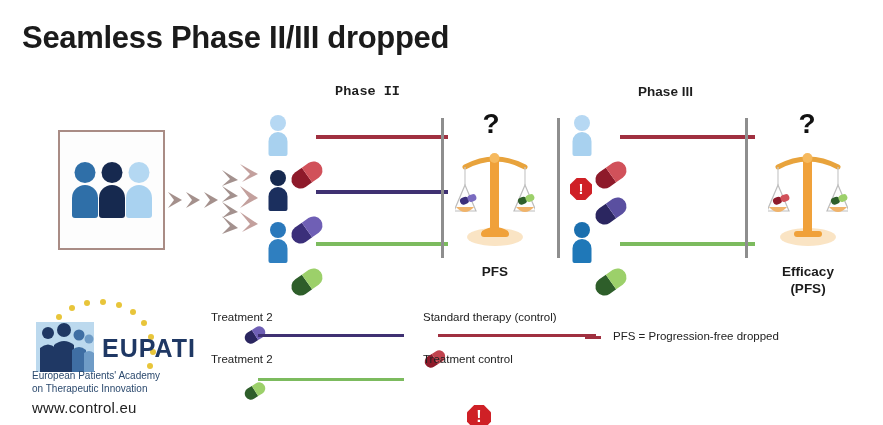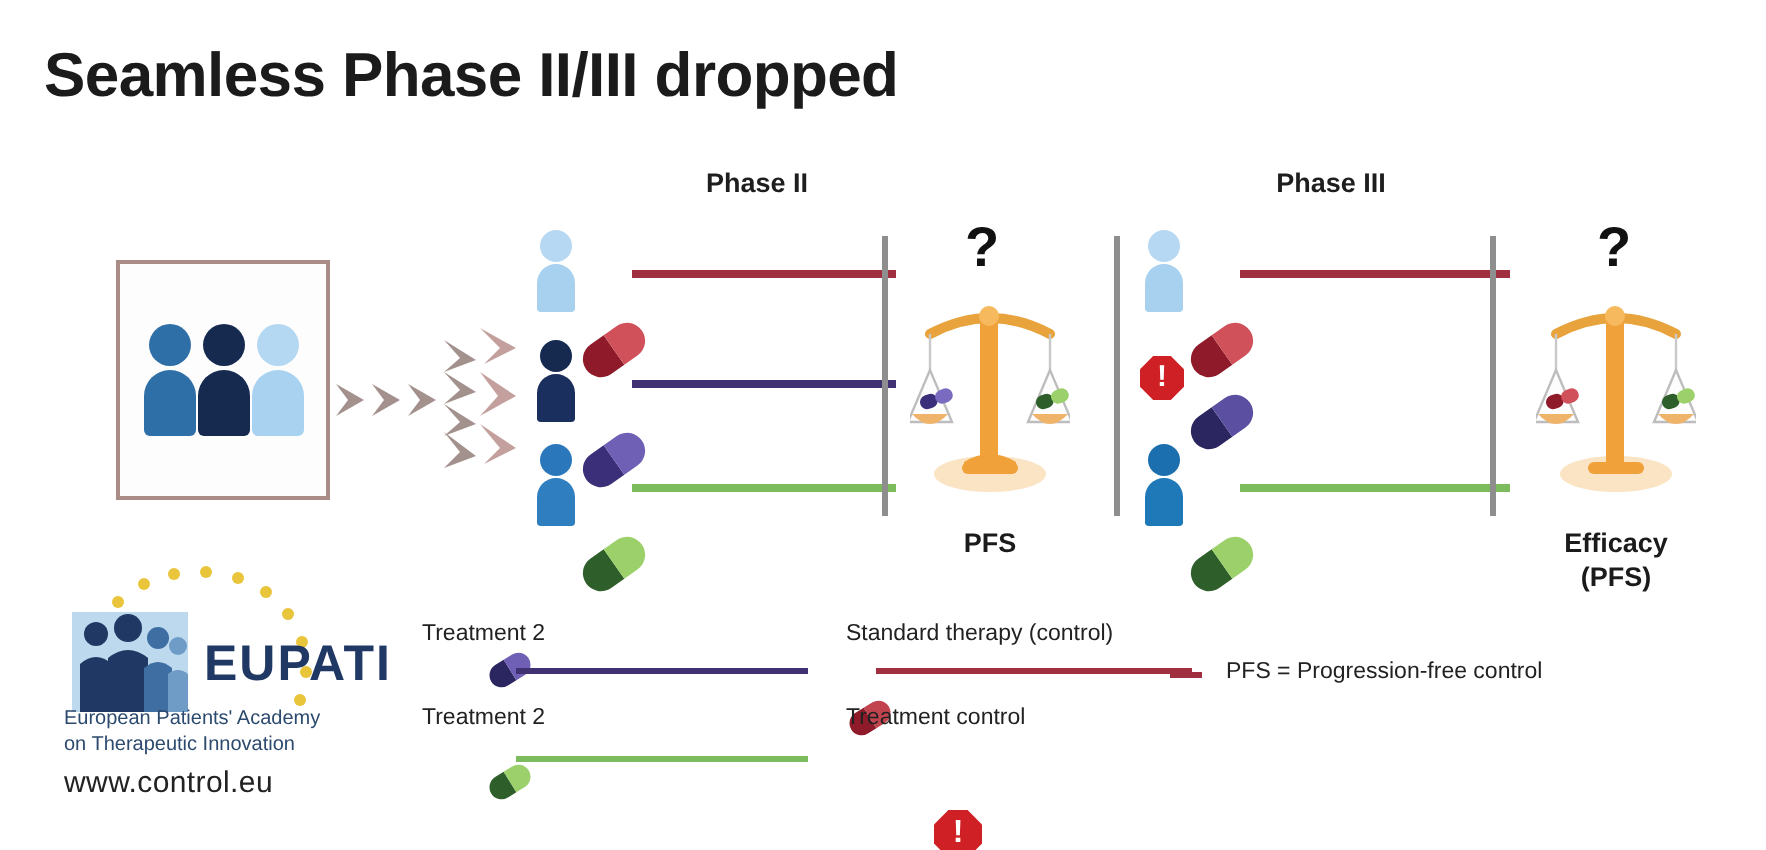--- a/index.html
+++ b/index.html
@@ -95,35 +95,35 @@
 
   
   .legend-text{font-size:11.5px;color:#222;white-space:nowrap;}
   .legend-line{height:2.5px;}
   .legend-pill{width:22px;height:12px;position:relative;transform:rotate(-32deg);}
   .legend-pill .half{position:absolute;top:0;width:11px;height:12px;}
   .legend-pill .half.l{left:0;border-radius:6px 0 0 6px;}
   .legend-pill .half.r{left:11px;border-radius:0 6px 6px 0;}
 
   
-  #eupati-logo{left:18px;top:280px;width:185px;height:128px;}
+  #eupati-logo{left:18px;top:296px;width:185px;height:128px;}
   #eupati-wordmark{
     font-size:25px;font-weight:bold;color:#1f3864;letter-spacing:1px;
   }
   .eupati-tagline{font-size:10px;color:#2c4a6e;line-height:1.25;white-space:nowrap;}
   #eupati-url{font-size:15px;color:#222;letter-spacing:0.2px;}
 </style>
 </head>
 <body>
 
 <div class="stage">
 
   <div class="abs" id="page-title">Seamless Phase II/III dropped</div>
 
-  <div class="abs col-caption" style="left:316px;top:84px;width:125px;">Phase II</div>
+  <div class="abs col-caption" style="left:305px;top:84px;width:125px;font-family:Liberation Mono, monospace;">Phase II</div>
   <div class="abs col-caption" style="left:603px;top:84px;width:125px;">Phase III</div>
 
   <div class="abs" id="randomisation-box">
     <div class="people-row">
       <div class="person">
         <div class="head" style="background:#2f6fa8;"></div>
         <div class="body" style="background:#2f6fa8;"></div>
       </div>
       <div class="person">
         <div class="head" style="background:#16294f;"></div>
@@ -309,21 +309,21 @@
   </div>
   <div class="abs legend-line" style="left:438px;top:334px;width:158px;background:#a03040;"></div>
 
   <div class="abs legend-text" style="left:423px;top:353px;">Treatment control</div>
   <div class="abs stopsign" style="left:467px;top:369px;width:24px;height:24px;">
     <div class="oct" style="width:24px;height:24px;"></div>
     <div class="bang" style="width:24px;height:24px;line-height:24px;font-size:16px;">!</div>
   </div>
 
   <div class="abs legend-line" style="left:585px;top:336px;width:16px;background:#a03040;"></div>
-  <div class="abs legend-text" style="left:613px;top:330px;">PFS = Progression-free control</div>
+  <div class="abs legend-text" style="left:613px;top:330px;">PFS = Progression-free dropped</div>
 
   <div class="abs" id="eupati-logo">
 
     <svg class="abs" style="left:0;top:0;" width="185" height="90" viewBox="0 0 185 90">
       <g fill="#e8c53a">
         <circle cx="30" cy="47" r="3"></circle>
           <circle cx="33" cy="33" r="3"></circle>
         <circle cx="41" cy="21" r="3"></circle>
           <circle cx="54" cy="12" r="3"></circle>
         <circle cx="69" cy="7" r="3"></circle>

